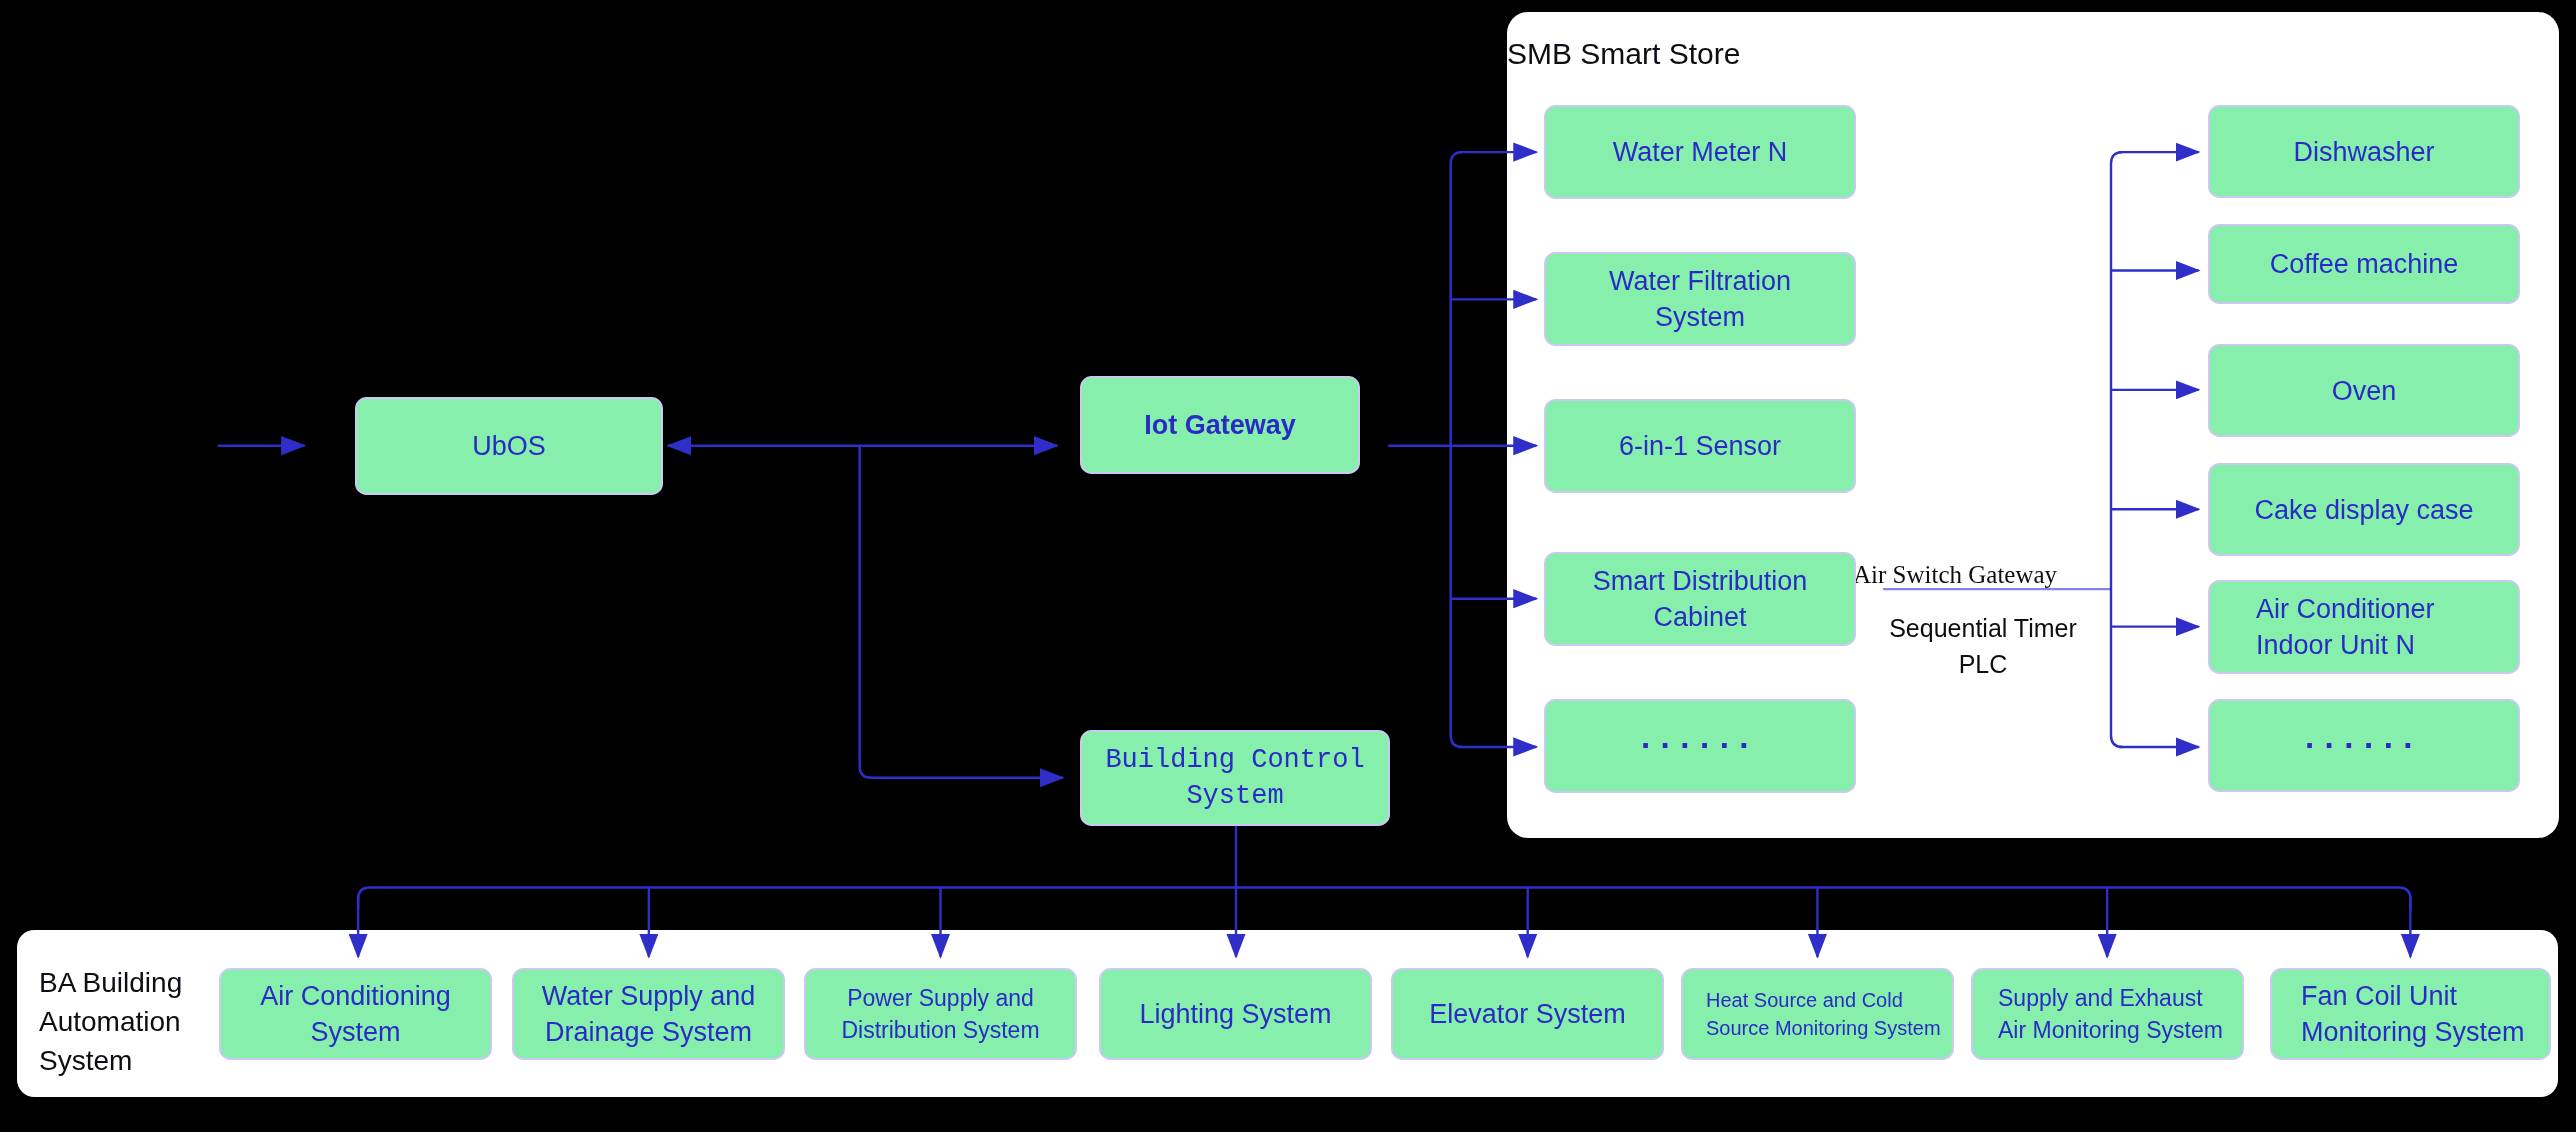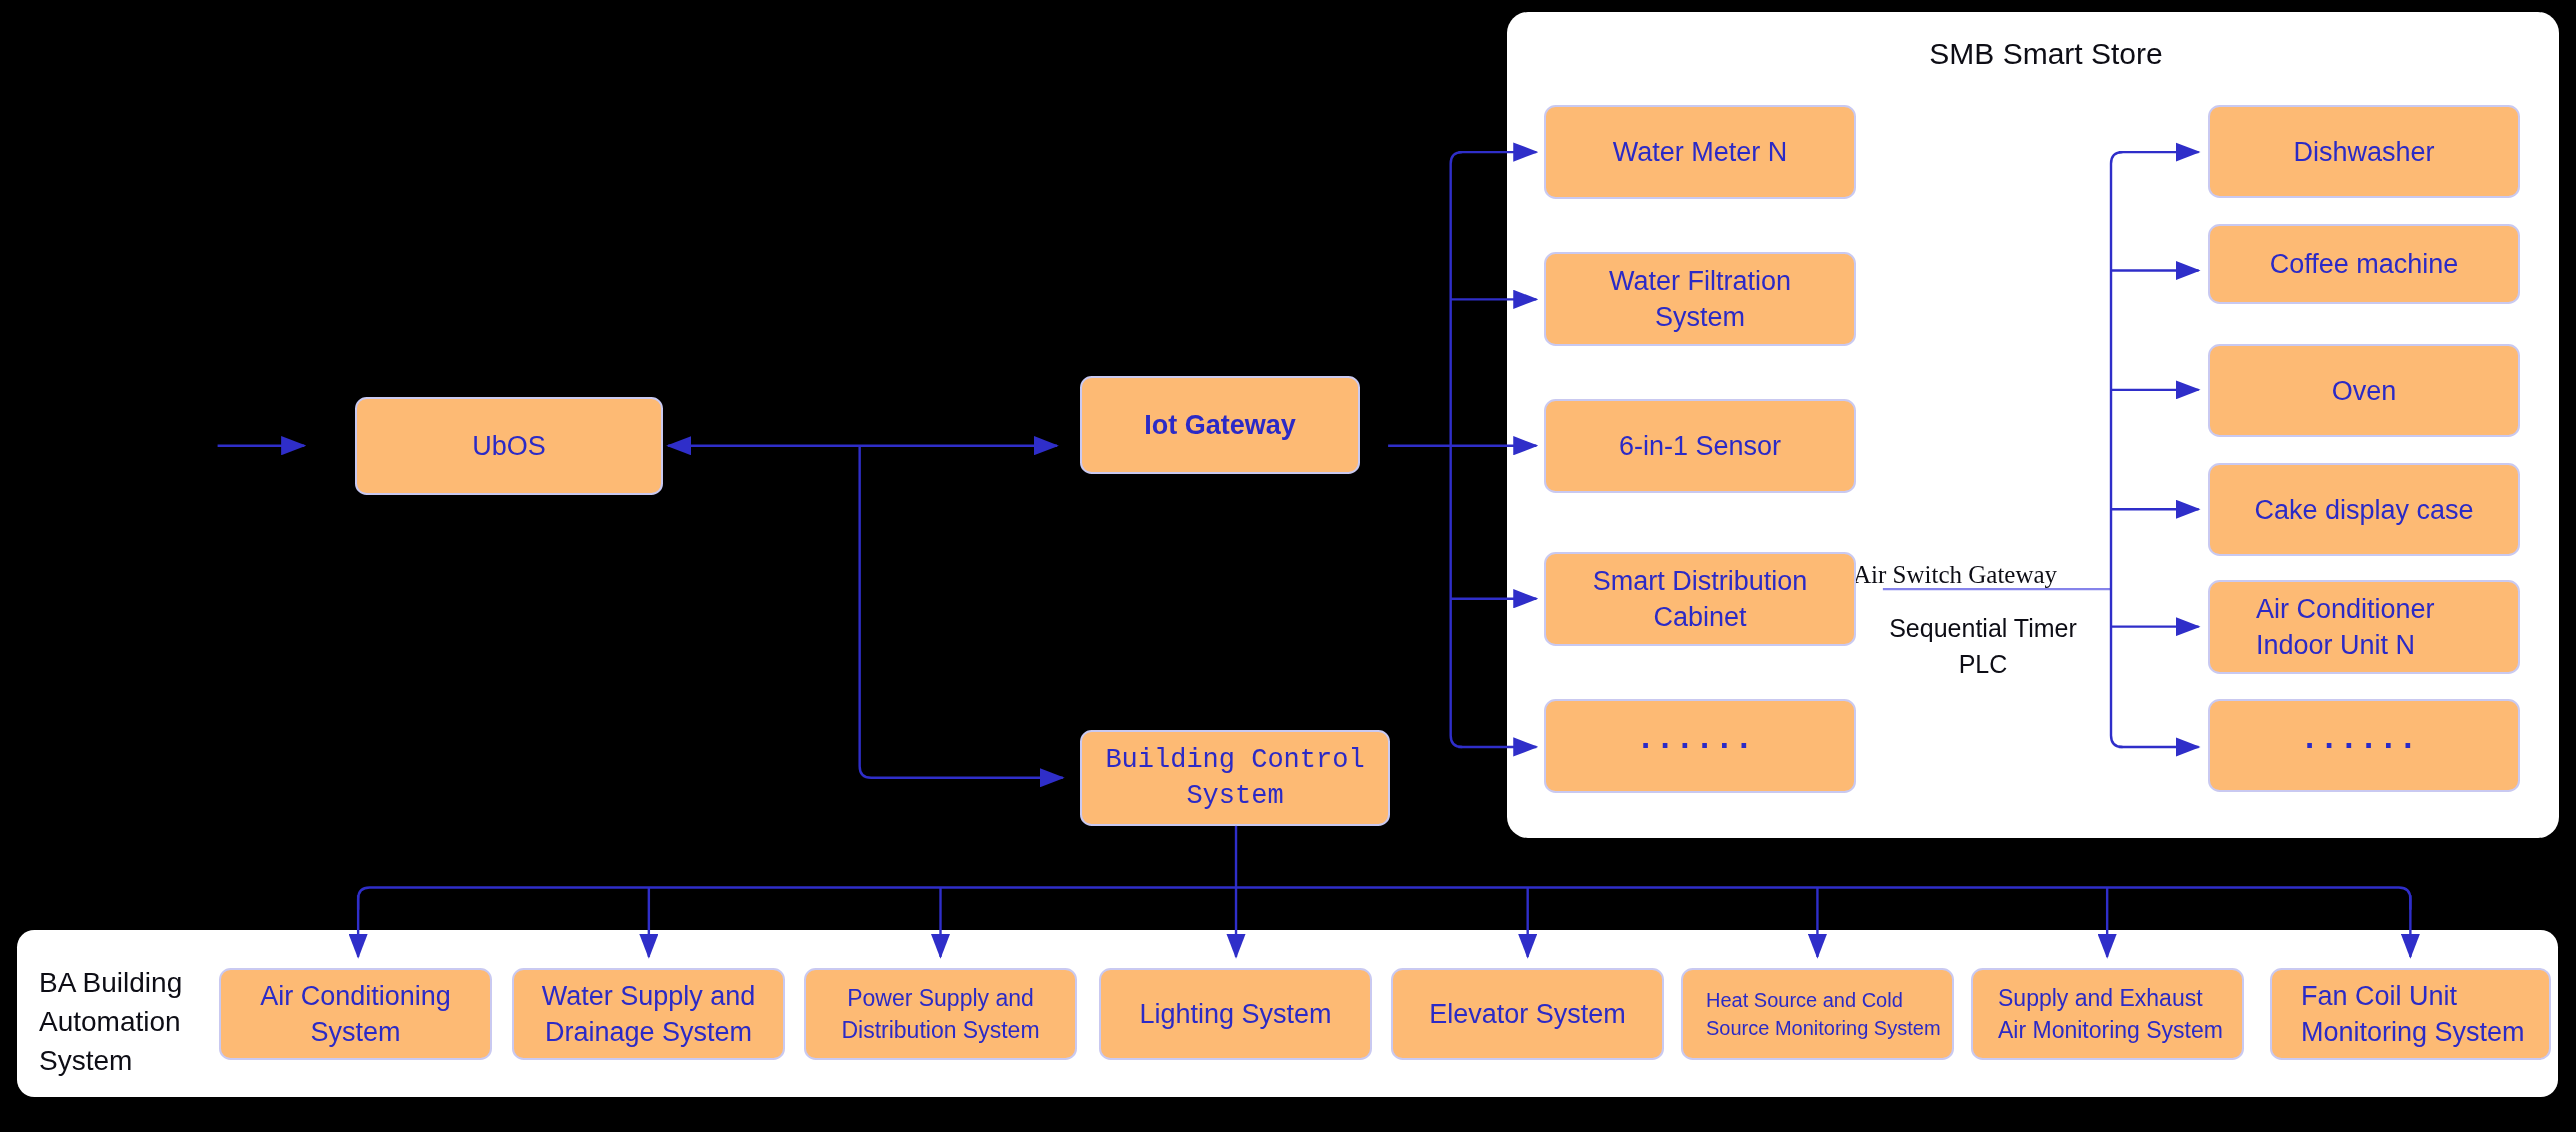--- a/index.html
+++ b/index.html
@@ -1,29 +1,29 @@
 <!DOCTYPE html>
 <html><head>
 <meta charset="utf-8">
 <style>
   html,body{margin:0;padding:0;background:#000;}
   body{width:2576px;height:1132px;position:relative;overflow:hidden;
        font-family:"Liberation Sans", sans-serif;}
   .panel{position:absolute;background:#ffffff;border-radius:21px;}
-  .node{position:absolute;background:#fdba74;border:2.4px solid #c9c9f1;border-radius:11.6px;
+  .node{position:absolute;background:#86efac;border:2.4px solid #c9c9f1;border-radius:11.6px;
         color:#2b2ac6;display:flex;align-items:center;justify-content:center;
         text-align:center;font-size:27px;line-height:36px;white-space:pre-line;
         box-sizing:border-box;}
   .node.alignleft{justify-content:flex-start;text-align:left;}
   .fs24{font-size:23px;line-height:32px;}
   .fs21{font-size:20px;line-height:28px;}
   .dots{font-size:33px;letter-spacing:8.7px;font-weight:700;}
   .blacklabel{position:absolute;color:#0d0d15;white-space:pre-line;}
-  #smb-title{left:1507px;top:37px;width:1052px;text-align:center;
-             font-size:30px;font-weight:500;margin-left:13px;}
+  #smb-title{left:1507px;top:37px;width:1052px;
+             font-size:30px;font-weight:500;}
   #asg-label{left:1853px;top:560px;width:260px;font-size:25px;line-height:29px;font-family:Liberation Serif, serif;}
   #seq-label{left:1853px;top:610px;width:260px;text-align:center;font-size:25px;line-height:36px;}
   #ba-label{left:39px;top:963px;width:250px;font-size:28px;line-height:39px;font-weight:500;}
   svg.wires{position:absolute;left:0;top:0;z-index:5;pointer-events:none;}
   .ln{stroke:#2f2ec9;stroke-width:2.5;fill:none;}
   .ln-light{stroke:#8583ea;stroke-width:2.5;fill:none;}
 </style>
 </head>
 <body>
 

